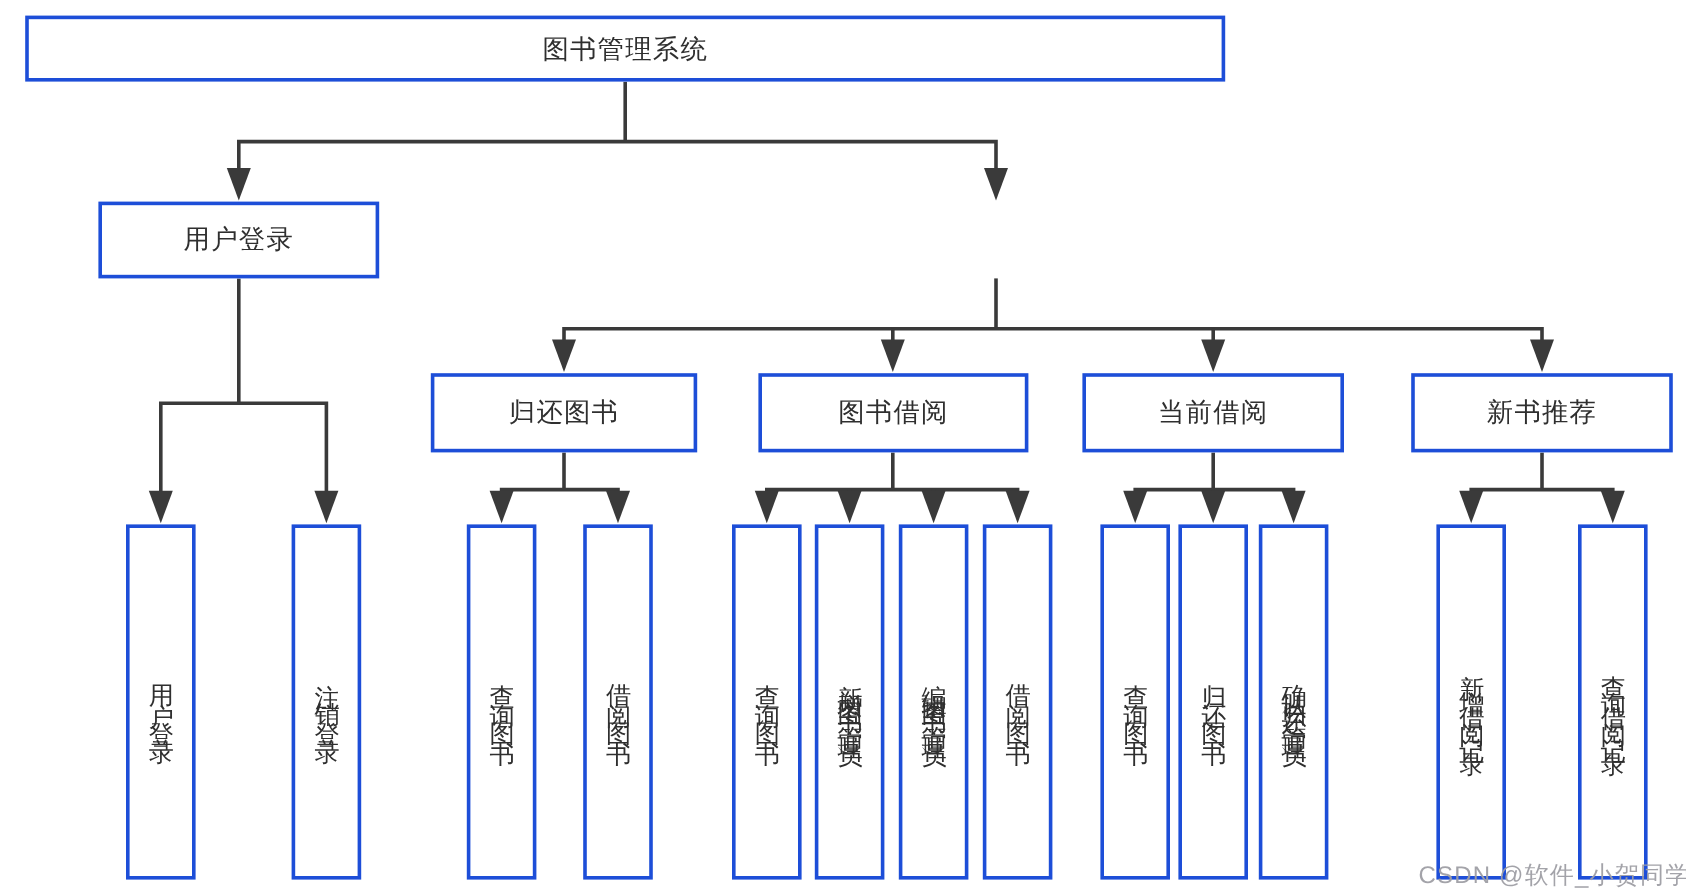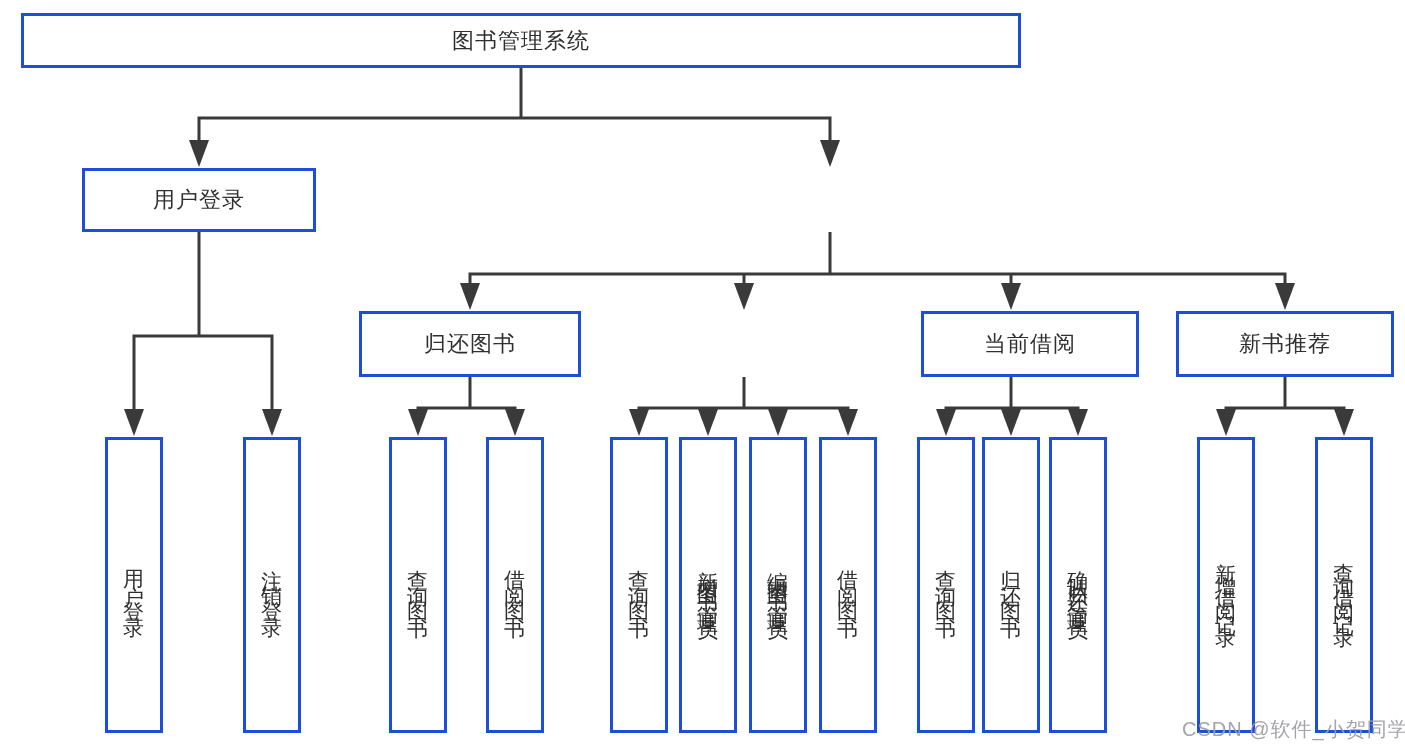--- a/index.html
+++ b/index.html
@@ -100,21 +100,22 @@
       <polygon points="1216,409 1236,409 1226,436"></polygon>
       <polygon points="1334,409 1354,409 1344,436"></polygon>
     </g>
   </svg>
 
   <div class="box hbox" style="left:21px;top:13px;width:1000px;height:55px;">图书管理系统</div>
 
   <div class="box hbox" style="left:82px;top:168px;width:234px;height:64px;">用户登录</div>
 
   <div class="box hbox" style="left:359px;top:311px;width:222px;height:66px;">归还图书</div>
-  <div class="box hbox" style="left:921px;top:311px;width:218px;height:66px;">当前借阅</div>
+  <div class="box hbox" style="left:632px;top:311px;width:225px;height:66px;">图书借阅</div>
+  <div class="box hbox" style="left:902px;top:311px;width:218px;height:66px;">当前借阅</div>
   <div class="box hbox" style="left:1176px;top:311px;width:218px;height:66px;">新书推荐</div>
 
   <div class="box leaf" style="left:105px;">
     <span class="vtext">用户登录</span>
   </div>
   <div class="box leaf" style="left:243px;">
     <span class="vtext">注销登录</span>
   </div>
 
   <div class="box leaf" style="left:389px;">

